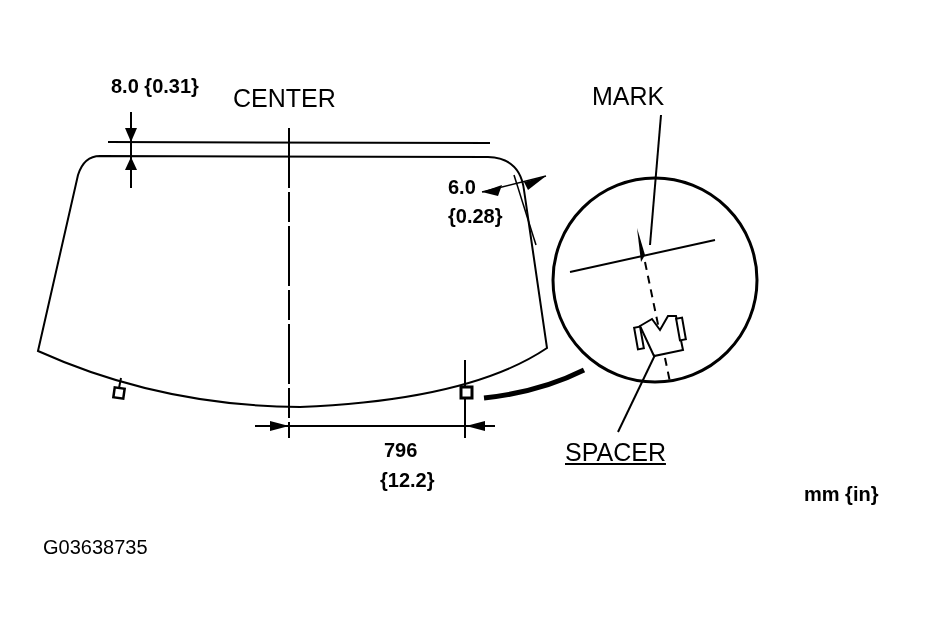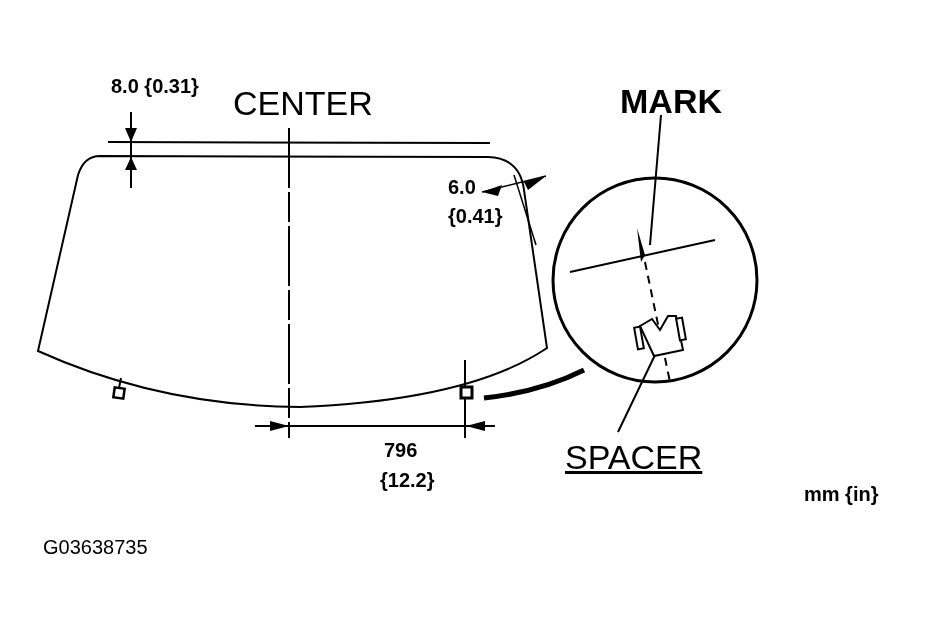--- a/index.html
+++ b/index.html
@@ -1,20 +1,20 @@
 <!DOCTYPE html>
 <html><head>
 <meta charset="utf-8">
 <style>
   html, body { margin:0; padding:0; background:#ffffff; }
   body { width:925px; height:627px; position:relative; overflow:hidden; font-family:"Liberation Sans", sans-serif; color:#000; }
   svg { position:absolute; left:0; top:0; }
   .lbl { position:absolute; white-space:nowrap; line-height:1; }
   .bold { font-weight:bold;margin-left:28px; }
-  .big { font-size:34px; }
+  .big { font-size:25px; }
   .sm { font-size:20px; }
 </style>
 </head>
 <body>
 
 <svg width="925" height="627" viewBox="0 0 925 627">
 
   <path d="M108 142 L490 143" stroke="#000" stroke-width="2" fill="none"></path>
 
   <path d="M100 156 L488 157 Q520 158 524 190 L547 348 Q470 400 300 407 Q160 406 38 351 L78 175 Q84 156 100 156 Z" stroke="#000" stroke-width="2" fill="none"></path>
@@ -65,19 +65,19 @@
     <path d="M640 326 L652 319 L660 330 L668 316 L676 316 L683 350 L654 356 Z"></path>
     <rect x="636" y="327" width="6" height="22" transform="rotate(-10 639 338)"></rect>
     <rect x="678" y="318" width="6" height="22" transform="rotate(-10 681 329)"></rect>
   </g>
   <line x1="655" y1="355" x2="618" y2="432" stroke="#000" stroke-width="2"></line>
 </svg>
 
 <div class="lbl bold sm" style="left:83px;top:76px;">8.0 {0.31}</div>
 <div class="lbl big" style="left:233px;top:86px;">CENTER</div>
 <div class="lbl bold sm" style="left:420px;top:177px;">6.0</div>
-<div class="lbl bold sm" style="left:420px;top:206px;">{0.41}</div>
+<div class="lbl bold sm" style="left:420px;top:206px;">{0.28}</div>
 <div class="lbl bold sm" style="left:356px;top:440px;">796</div>
 <div class="lbl bold sm" style="left:352px;top:470px;">{12.2}</div>
-<div class="lbl big" style="left:620px;top:84px;font-weight:bold;">MARK</div>
+<div class="lbl big" style="left:592px;top:84px;">MARK</div>
 <div class="lbl big" style="left:565px;top:440px;text-decoration:underline;">SPACER</div>
 <div class="lbl bold sm" style="left:776px;top:484px;">mm {in}</div>
 <div class="lbl sm" style="left:43px;top:537px;">G03638735</div>
 
 </body></html>

